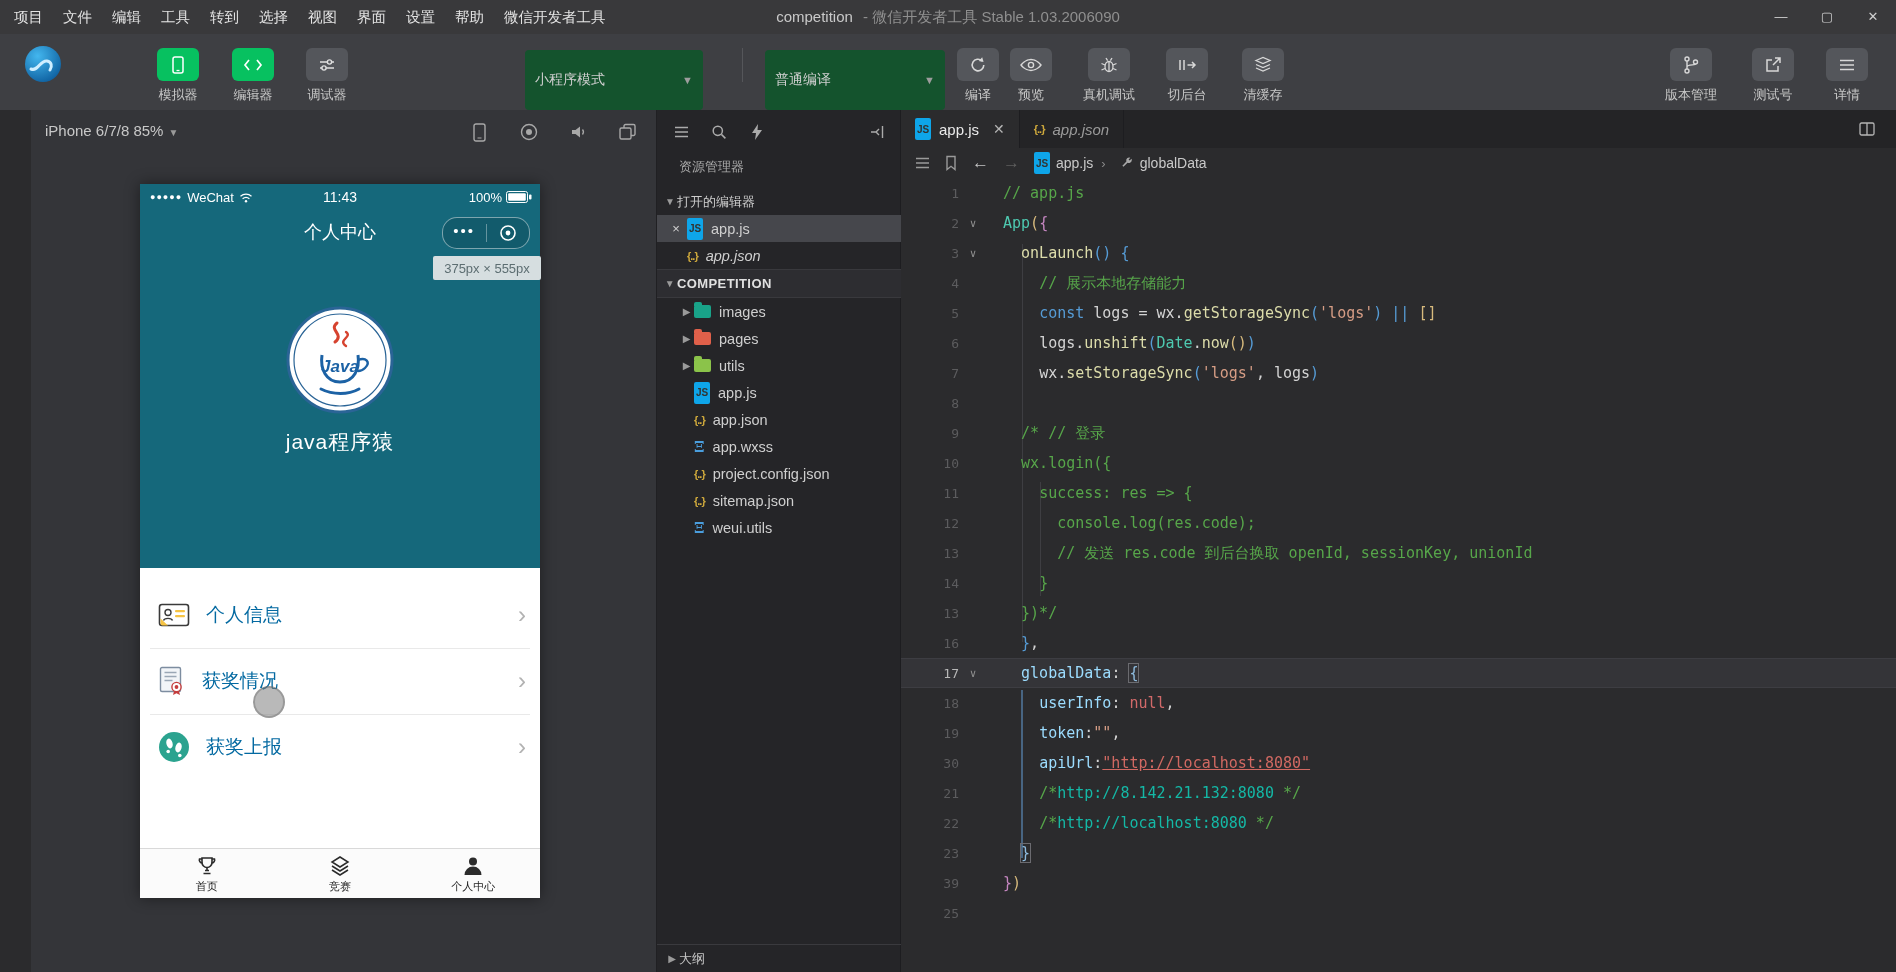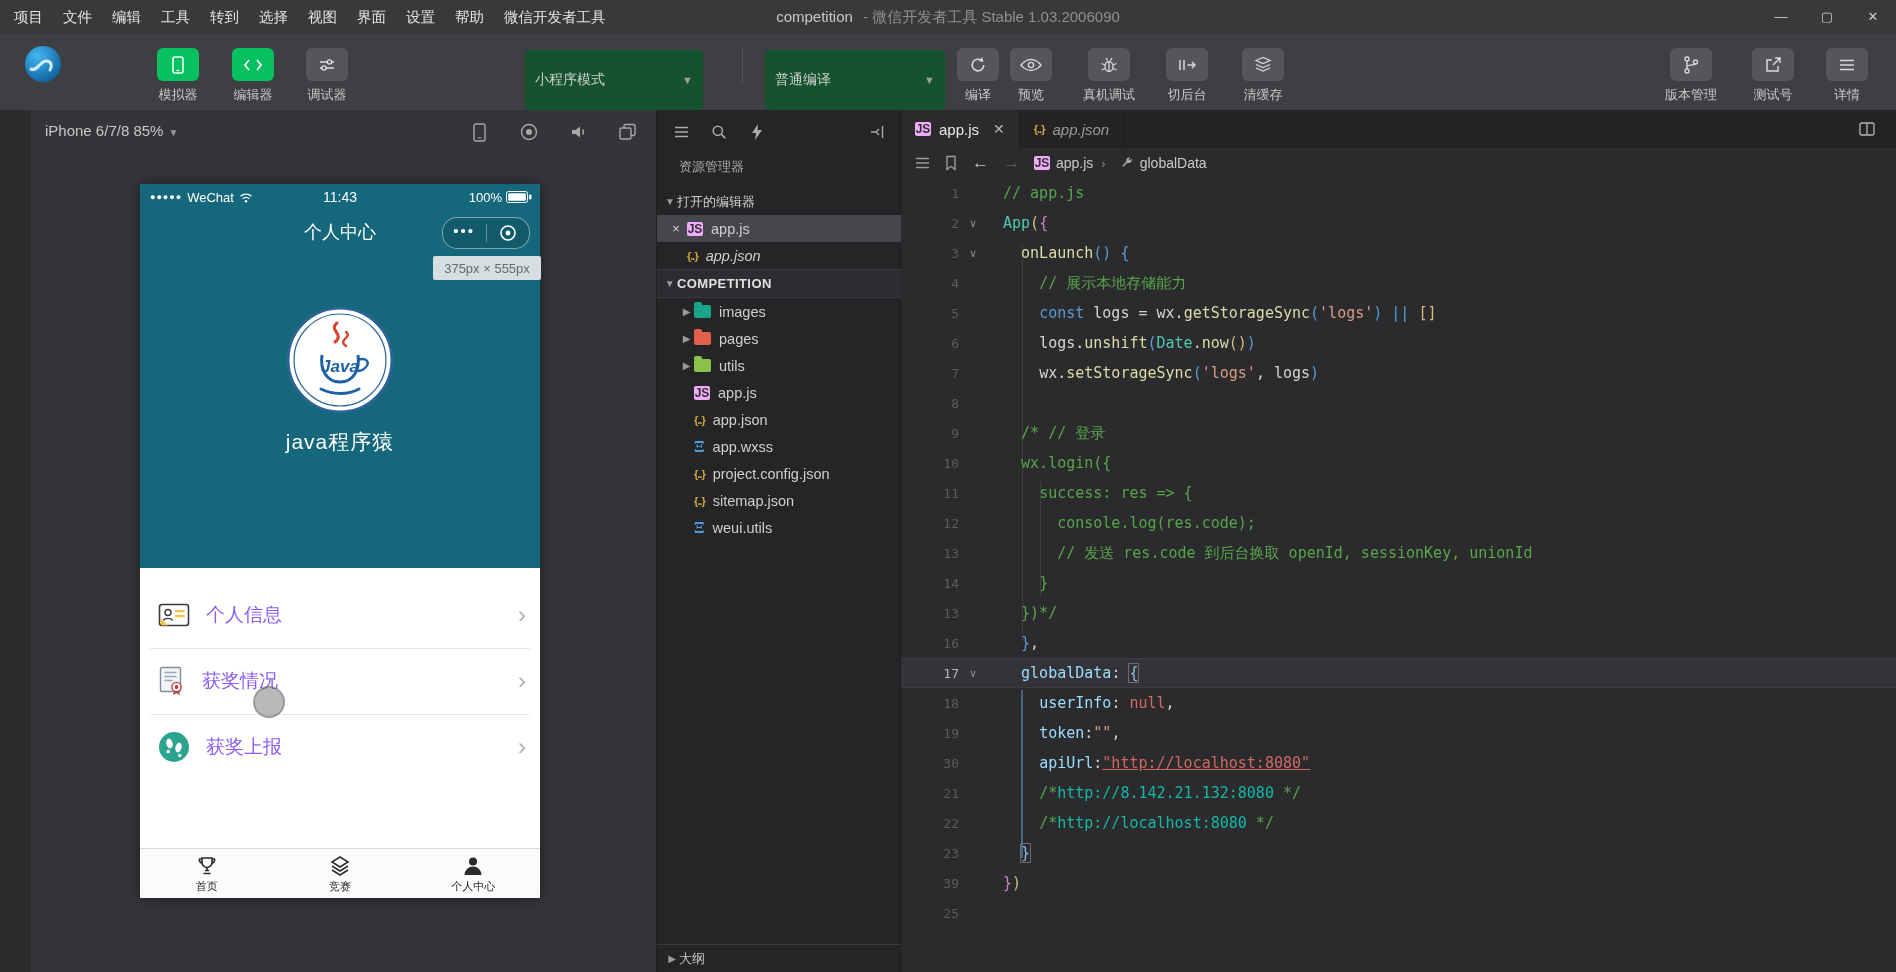--- a/index.html
+++ b/index.html
@@ -54,21 +54,21 @@
            display:flex;align-items:center;color:#fff;}
   .capsule .dots{flex:1;text-align:center;font-size:15px;letter-spacing:2px;padding-bottom:6px;}
   .capsule .cdiv{width:1px;height:18px;background:rgba(255,255,255,.35);}
   .capsule .rec{flex:1;display:flex;justify-content:center;}
   .size-tip{position:absolute;left:402px;top:146px;width:108px;height:24px;background:#d6dee0;
             color:#5d6e72;font-size:13px;display:flex;align-items:center;justify-content:center;border-radius:2px;}
   .java-logo{position:absolute;left:145px;top:121px;width:110px;height:110px;}
   .hero-title{position:absolute;left:0;top:244px;width:400px;text-align:center;color:#fff;font-size:21px;letter-spacing:1px;}
   .pmenu{position:absolute;left:0;top:409px;width:400px;}
   .prow{position:relative;height:44px;display:flex;align-items:center;padding:0 0 0 18px;background:#fff;cursor:pointer;}
-  .prow .plabel{margin-left:16px;font-size:19px;color:#8b5cf6;}
+  .prow .plabel{margin-left:16px;font-size:19px;color:#0369a1;}
   .prow .chev{position:absolute;right:14px;color:#b2b2b2;font-size:24px;line-height:20px;}
   .psep{height:22px;position:relative;}
   .psep::after{content:"";position:absolute;left:10px;right:10px;top:11px;height:1px;background:#e9e9e9;}
   .touch-dot{position:absolute;left:113px;top:502px;width:28px;height:28px;border-radius:50%;
              background:rgba(128,128,128,.55);border:2px solid rgba(95,95,95,.35);}
   .ptabbar{position:absolute;left:0;bottom:0;width:400px;height:49px;background:#fbfbfb;border-top:1px solid #d9d9d9;display:flex;}
   .ptab{flex:1;display:flex;flex-direction:column;align-items:center;justify-content:center;cursor:pointer;}
   .ptab .tlab{font-size:11px;color:#222;margin-top:1px;}
 
   
@@ -81,21 +81,21 @@
   .sect .arr{width:14px;text-align:center;color:#9a9a9a;font-size:10px;margin-left:6px;}
   .sect.comp{background:#2d2d31;border-top:1px solid #39393d;border-bottom:1px solid #39393d;font-weight:bold;color:#e0e0e0;letter-spacing:.4px;}
   .trow{height:27px;display:flex;align-items:center;font-size:14.5px;color:#cfcfcf;cursor:pointer;}
   .trow.sel{background:#46474c;}
   .trow .close{width:22px;text-align:center;color:#d0d0d0;font-size:13px;margin-left:8px;}
   .trow .slot{width:22px;margin-left:8px;}
   .trow .arrslot{width:15px;margin-left:22px;color:#9a9a9a;font-size:10px;text-align:center;}
   .trow .lab{margin-left:8px;white-space:nowrap;}
   .trow .lab.it{font-style:italic;}
   .fi{flex:0 0 auto;display:flex;align-items:center;justify-content:center;}
-  .fi-js{width:16px;height:14px;background:#f0abfc;border-radius:2px;color:#323330;font-size:12px;font-weight:bold;}
+  .fi-js{width:16px;height:22px;background:#0ea5e9;border-radius:2px;color:#323330;font-size:10px;font-weight:bold;}
   .fi-json{color:#cfa93c;font-size:11px;font-weight:bold;letter-spacing:-1px;}
   .fi-wxss{color:#4a9ede;font-size:15px;font-weight:bold;font-family:"DejaVu Serif",serif;}
   .folder{width:17px;height:13px;border-radius:2px;position:relative;}
   .folder::before{content:"";position:absolute;left:0;top:-3px;width:8px;height:4px;border-radius:2px 2px 0 0;background:inherit;}
   .folder.images{background:#19a389;}
   .folder.pages{background:#e0604a;}
   .folder.utils{background:#8bc34a;}
   .outline-row{position:absolute;left:0;bottom:0;width:245px;height:27px;border-top:1px solid #3a3a3e;
                display:flex;align-items:center;font-size:13px;color:#c5c5c5;cursor:pointer;}
   .outline-row .arr{width:14px;text-align:center;color:#9a9a9a;font-size:10px;margin-left:8px;}

